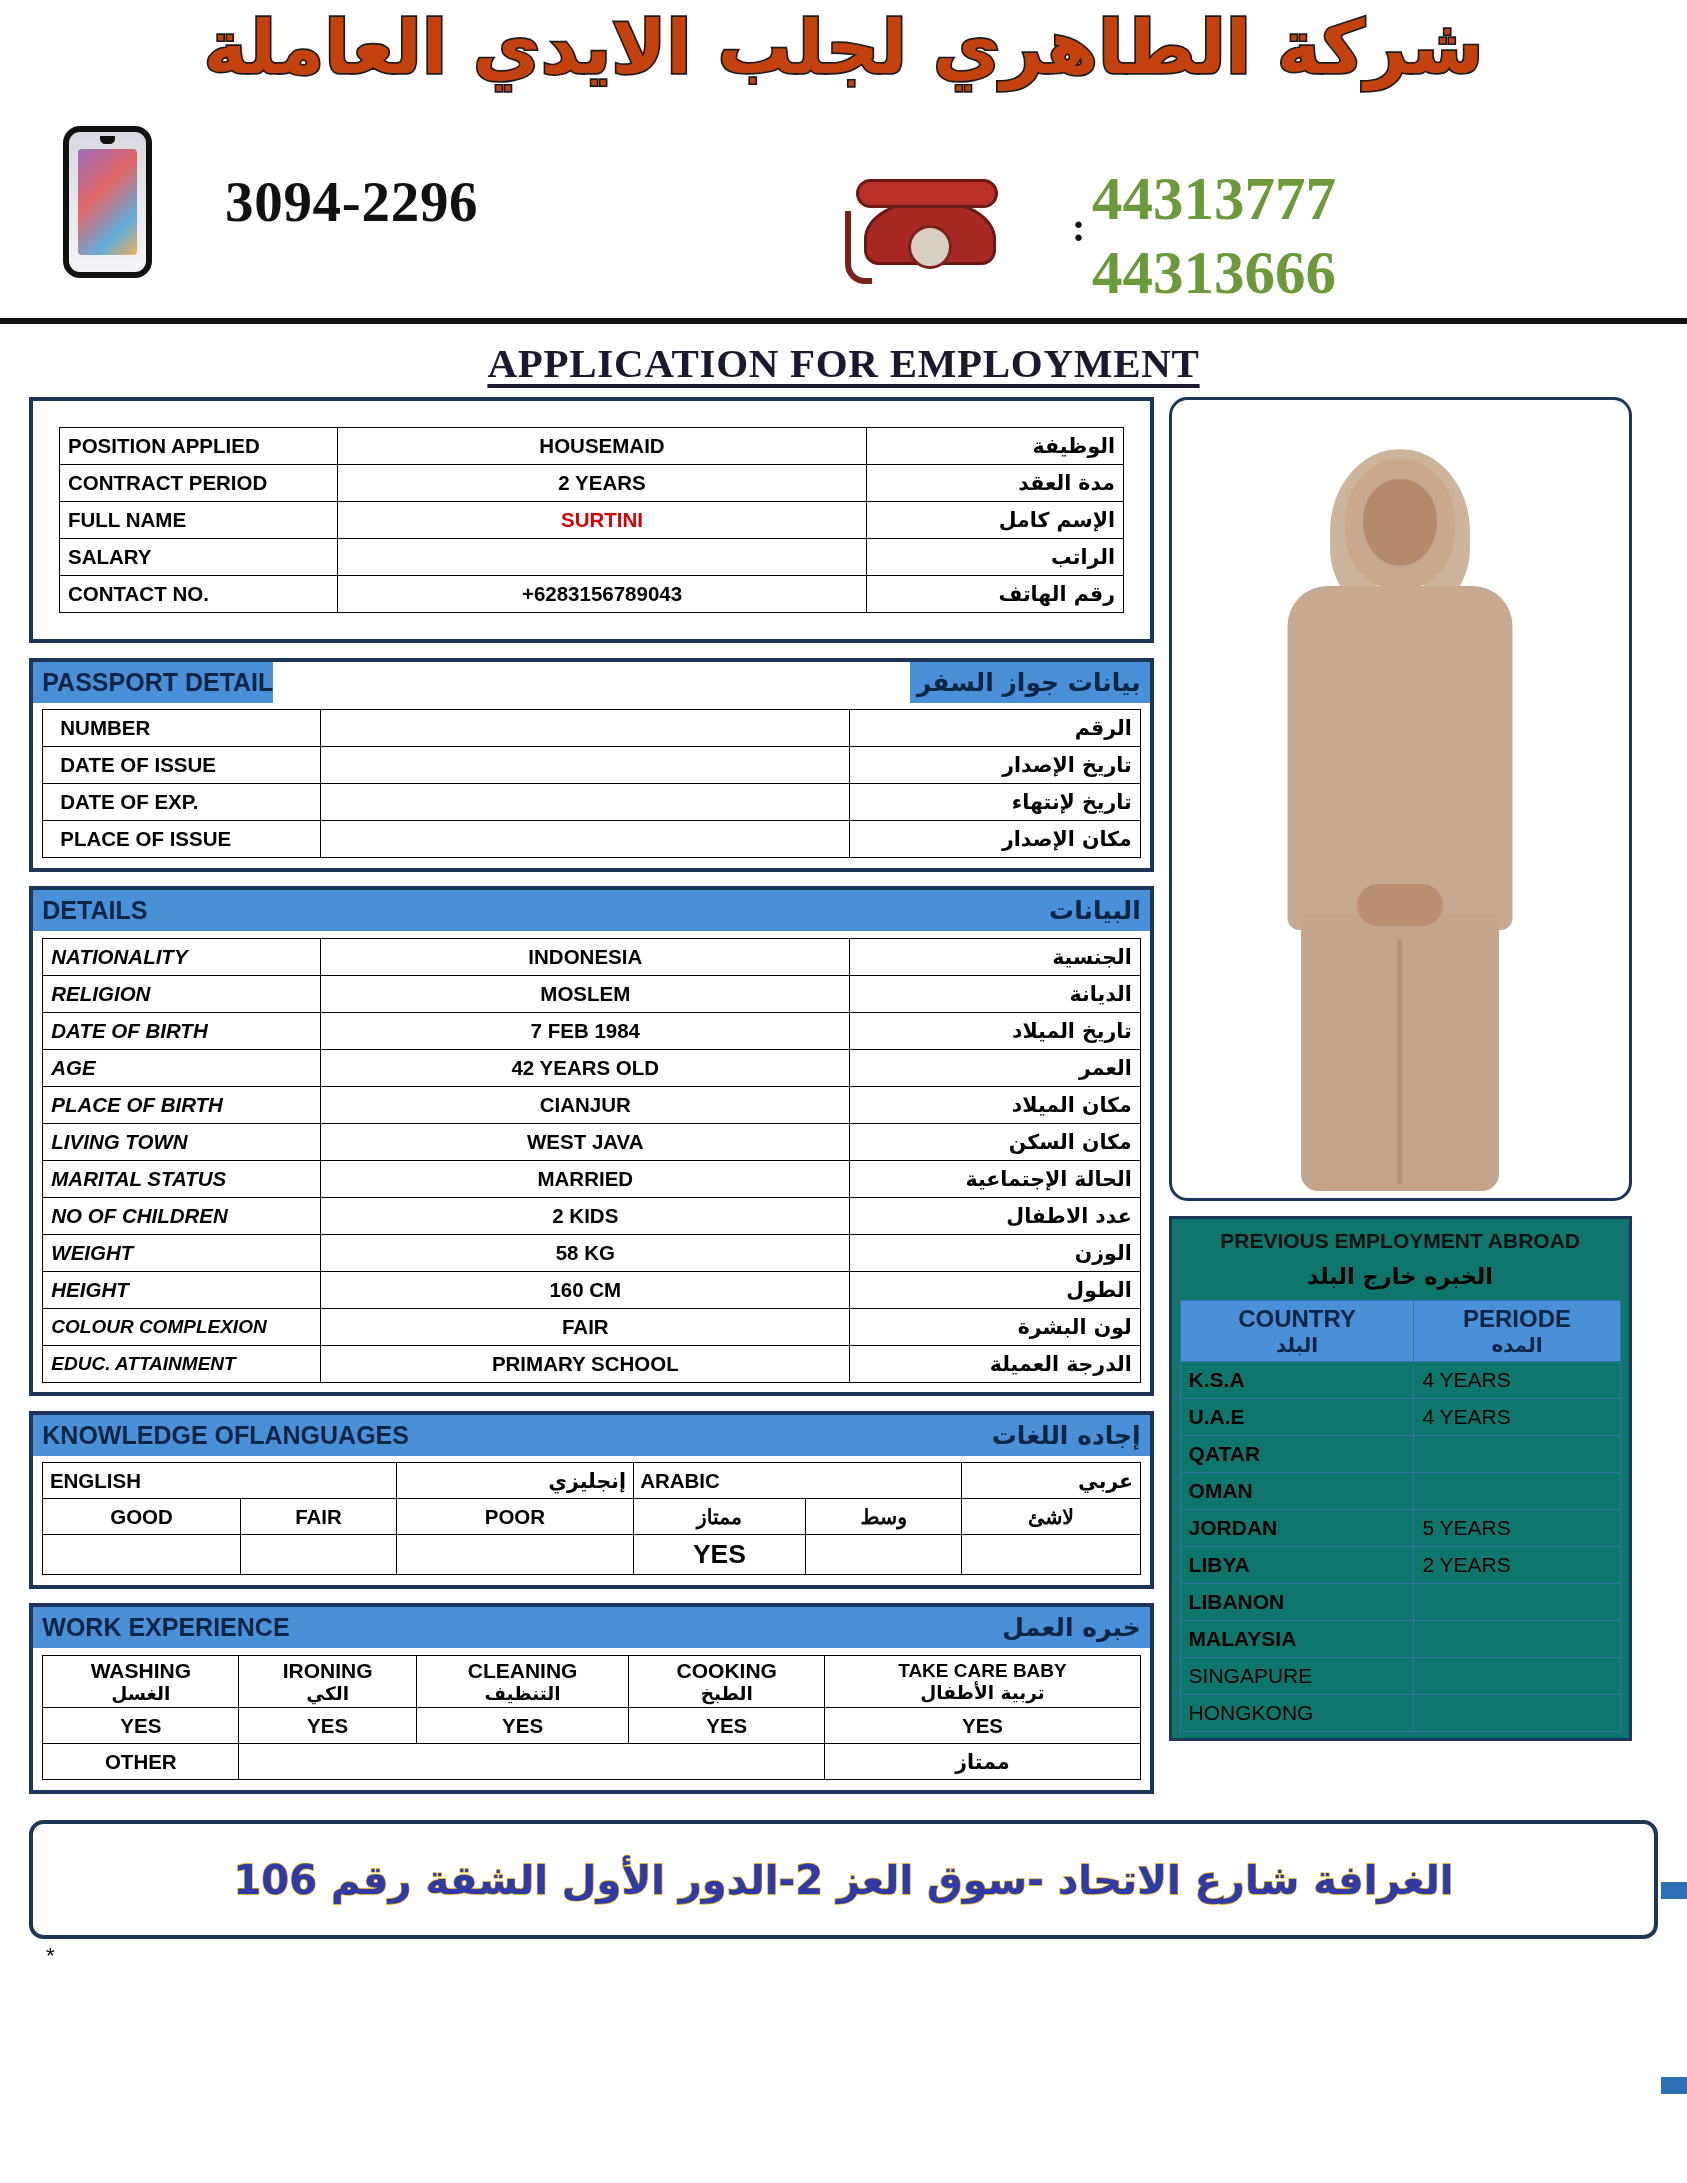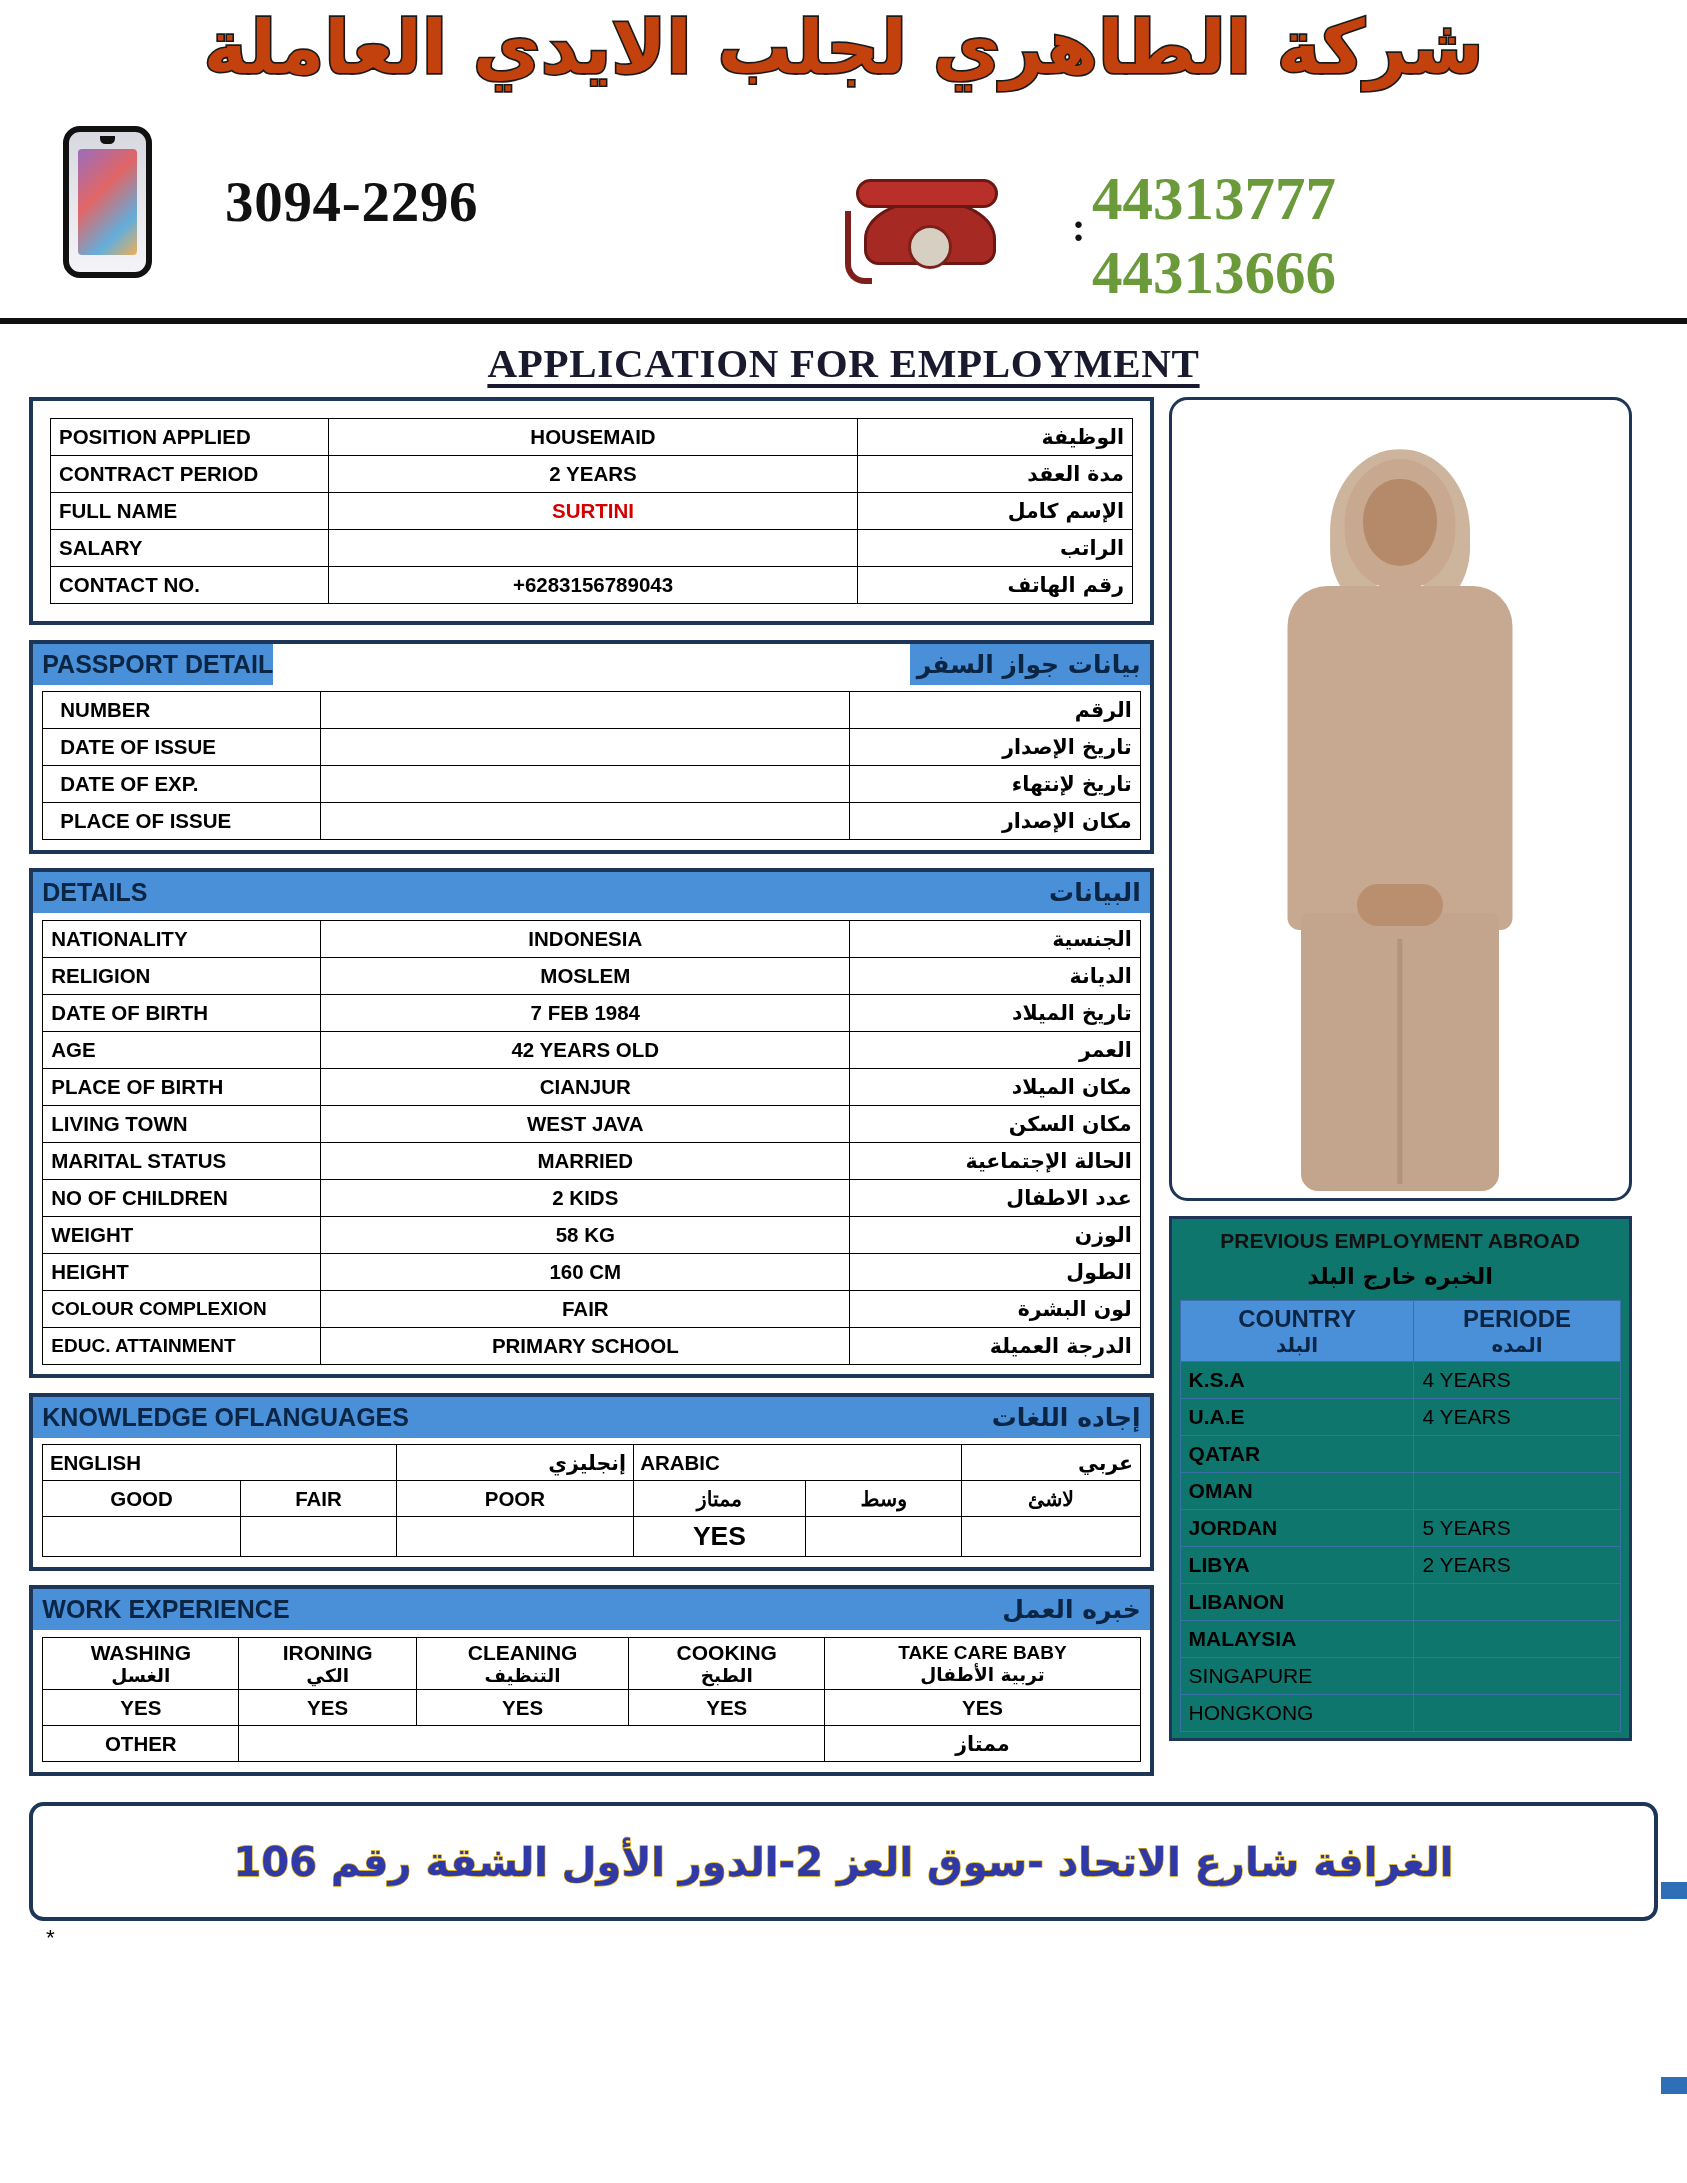--- a/index.html
+++ b/index.html
@@ -151,21 +151,21 @@
   }
   .columns { display: flex; gap: 14.6px; align-items: flex-start; }
   .left-col { width: 1125px; }
   .right-col { width: 463px; }
 
   .panel {
     border: 4.6px solid #1d3557;
     background: #fff;
     margin-bottom: 14.6px;
   }
-  .panel.pad { padding: 17px; }
+  .panel.pad { padding: 26px; }
 
   table.grid {
     border-collapse: collapse;
     width: 100%;
     font-size: 20.5px;
   }
   table.grid td {
     border: 1.3px solid #000;
     padding: 4.6px 8px;
     height: 37px;
@@ -196,21 +196,21 @@
   }
   .section-head.plain { background: #4a90d9; }
   .section-head.plain .mid { background: transparent; }
 
   .passport-table td { height: 36px; }
   .passport-table .lbl { width: 278px; padding-left: 17px; }
   .passport-table .val { width: 529px; }
 
   .details-body { padding: 6.6px 9.3px 9.3px 9.3px; }
   .details-table td { height: 34px; font-size: 20.5px; }
-  .details-table .lbl { width: 278px; }
+  .details-table .lbl { width: 278px; font-style: italic; }
   .details-table .val { width: 529px; }
 
   
   .lang-table { border-collapse: collapse; width: 100%; font-size: 20.5px; }
   .lang-table td { border: 1.3px solid #000; padding: 4px 6.6px; height: 36px; vertical-align: middle; }
   .lang-name { font-weight: bold; }
   .lang-ar { text-align: right; direction: rtl; font-weight: bold; font-family: "DejaVu Sans", sans-serif; }
   .lang-lvl { text-align: center; font-weight: bold; }
   .lang-mark { text-align: center; font-weight: bold; font-size: 26.5px; }
 

